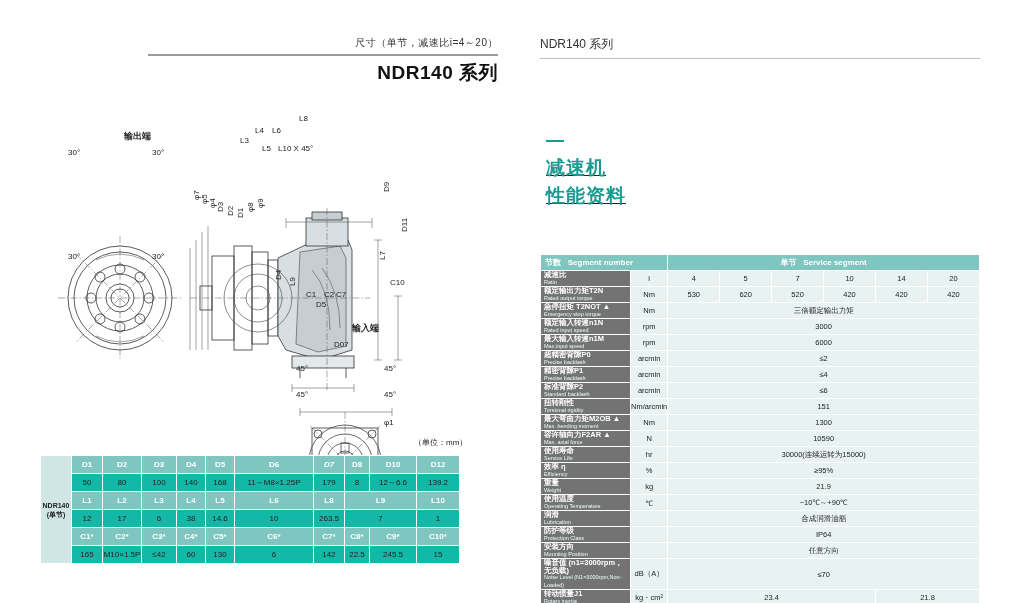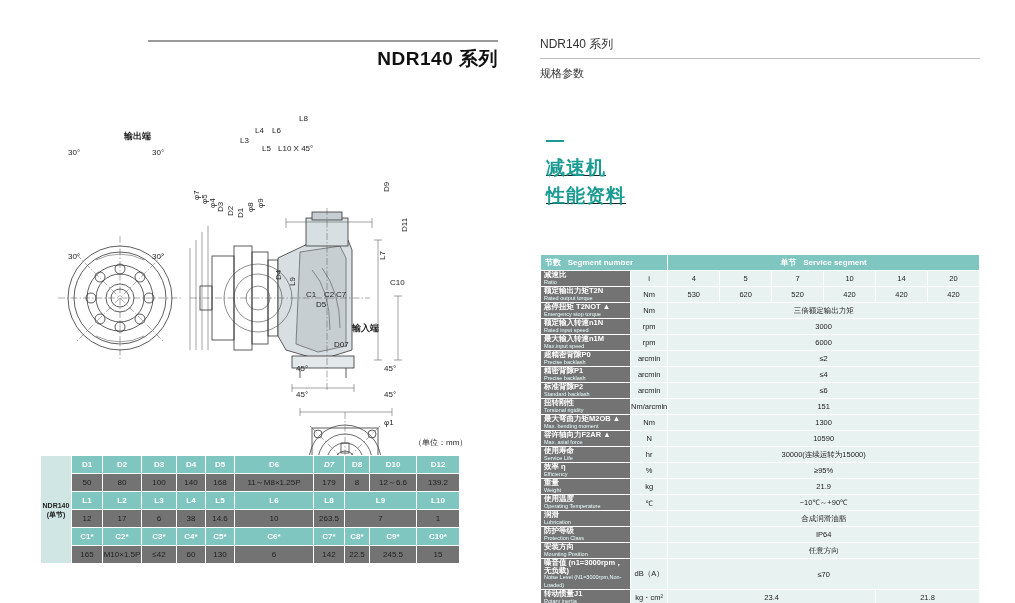--- a/index.html
+++ b/index.html
@@ -42,21 +42,21 @@
   
   .dimtable{position:absolute;left:40px;top:455px;border-collapse:collapse;font-size:8px;}
   .dimtable td,.dimtable th{
     border:1px solid #ffffff;
     text-align:center;
     padding:2px 0;
     height:13px;
     color:#222;
   }
   .dimtable .hdr{background:#7fc5c0;color:#ffffff;font-weight:bold;}
-  .dimtable .val{background:#737373;}
+  .dimtable .val{background:#14b8a6;}
   .dimtable .name{background:#cfe6e4;font-weight:bold;font-size:7px;line-height:9px;}
   .unit-note{position:absolute;left:414px;top:437px;font-size:8px;color:#222;}
 
   
   .spec{position:absolute;left:540px;top:254px;border-collapse:collapse;font-size:7.5px;width:440px;}
   .spec td,.spec th{border:1px solid #ffffff;padding:0;height:15px;text-align:center;color:#222;}
   .spec .lblcell{
     background:#737373;color:#ffffff;text-align:left;padding-left:3px;width:86px;
     line-height:7.5px;font-size:7.5px;
   }
@@ -65,28 +65,28 @@
   .spec .unit{background:#e8f2f1;width:34px;font-size:7.5px;}
   .spec .v{background:#e8f2f1;}
   .spec .tophdr{background:#7fc5c0;color:#fff;font-weight:bold;font-size:8px;}
 </style>
 </head>
 <body>
 
 <div class="page">
 
   <div class="left-header">
+    <div class="sub">尺寸（单节，减速比i=4～20）</div>
     <div class="rule"></div>
     <div class="title">NDR140 系列</div>
   </div>
 
   <div class="right-header">
     <div class="rh-title">NDR140 系列</div>
     <div class="rh-rule"></div>
-    <div class="rh-sub">规格参数</div>
   </div>
 
   <div class="big-label">
     <div class="dash"></div>
     <div class="l1">减速机</div>
     <div class="l2">性能资料</div>
   </div>
 
   <div class="drawing">
 

